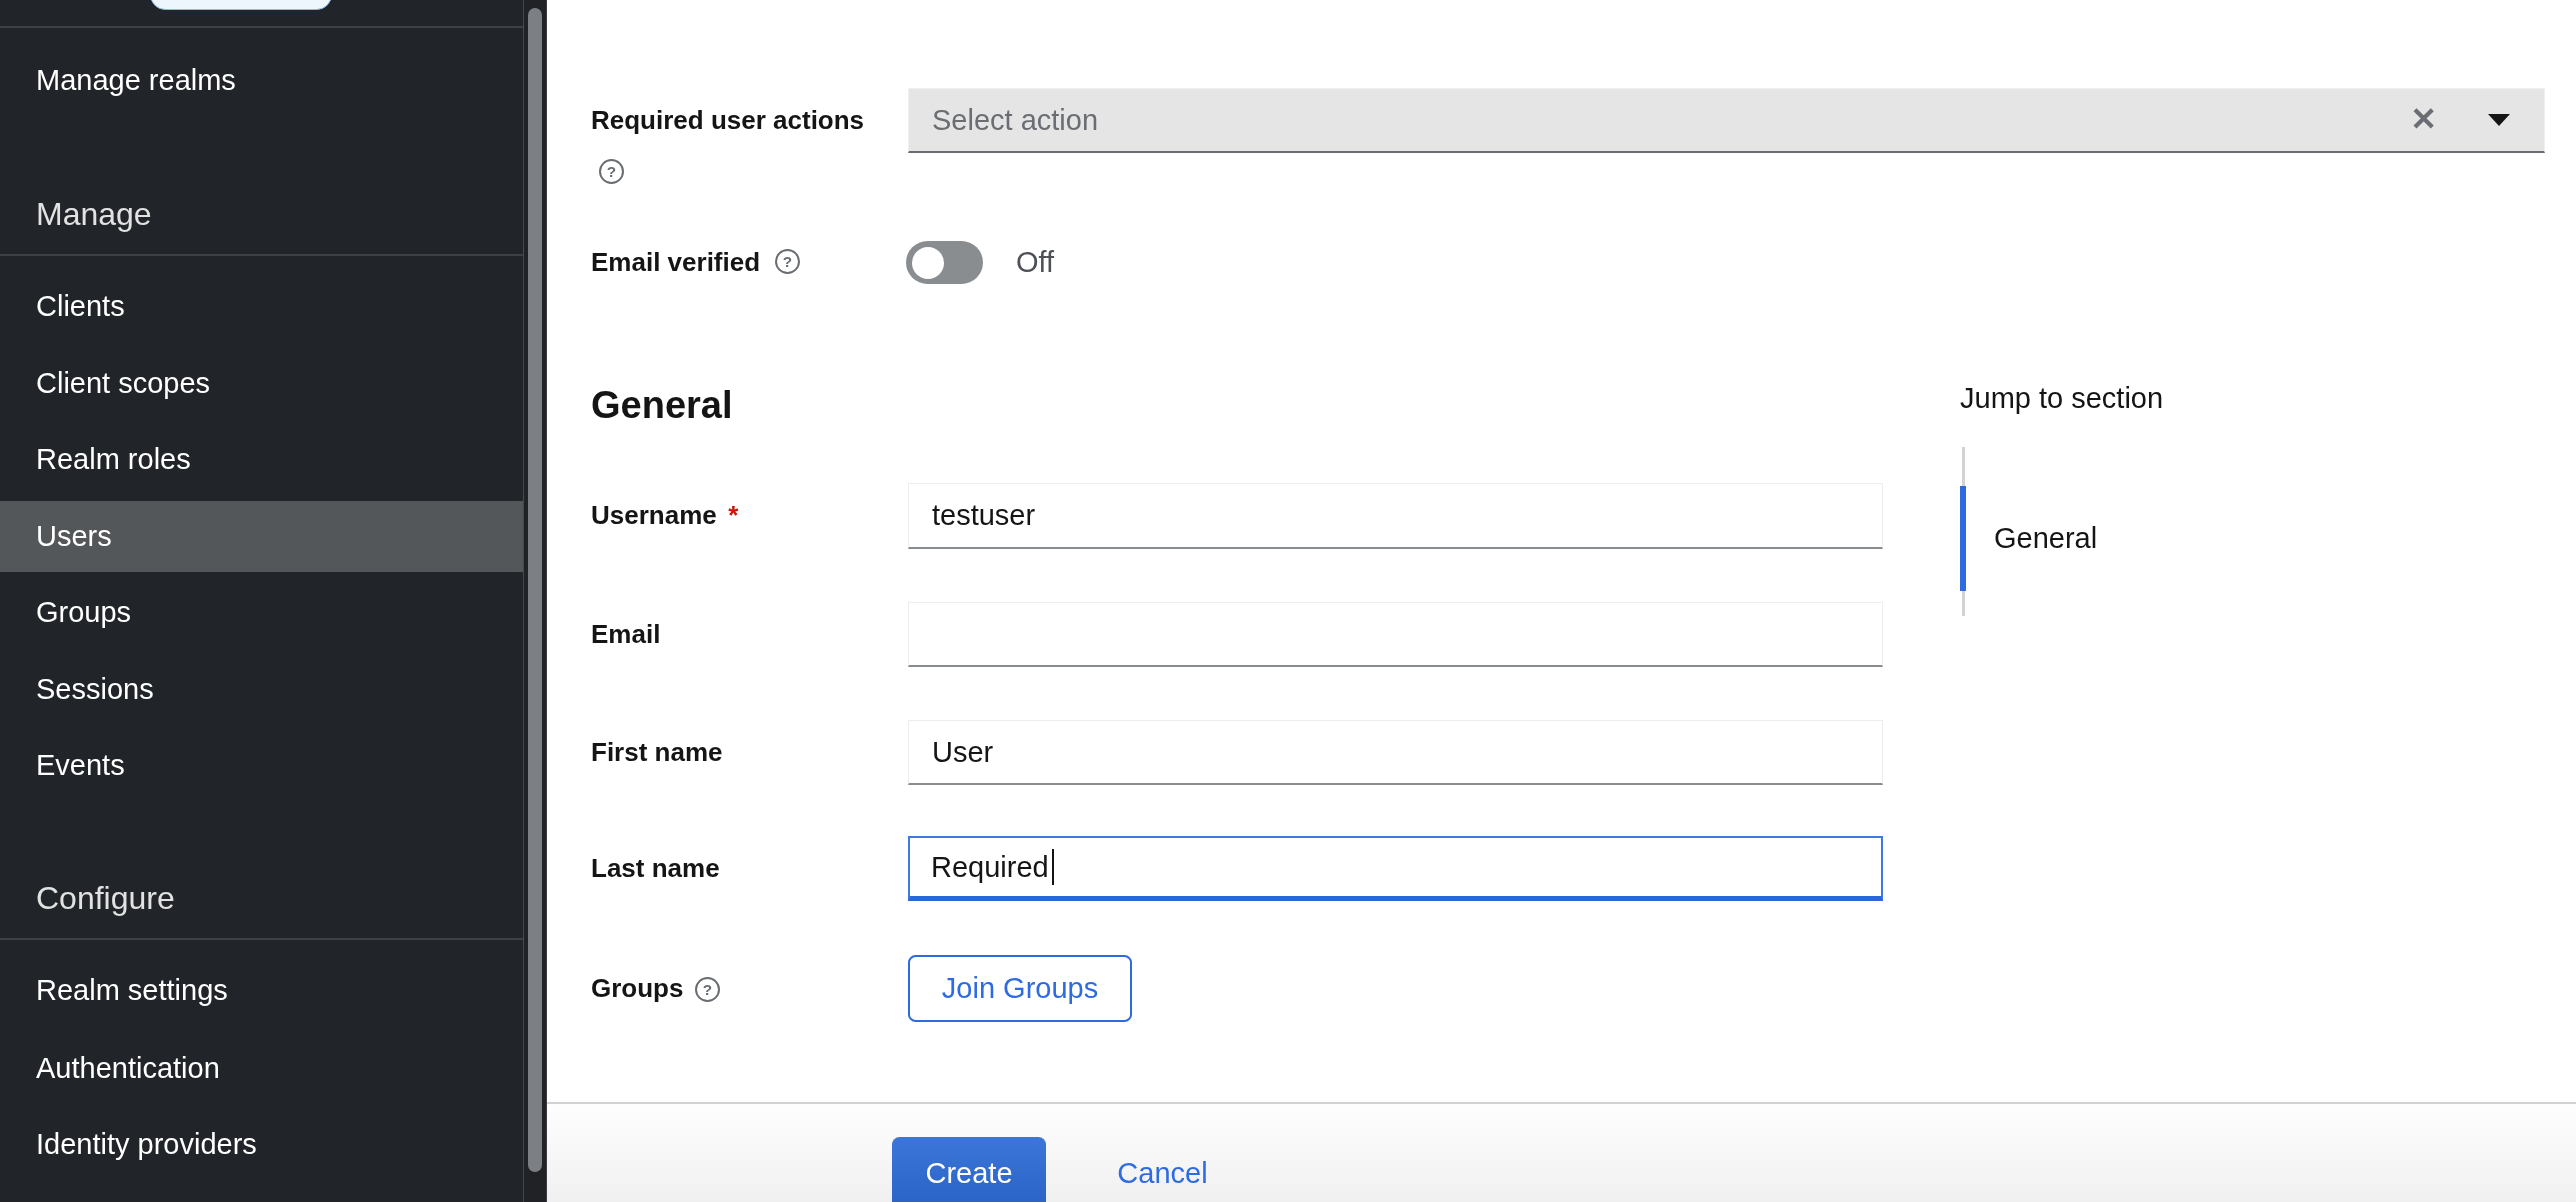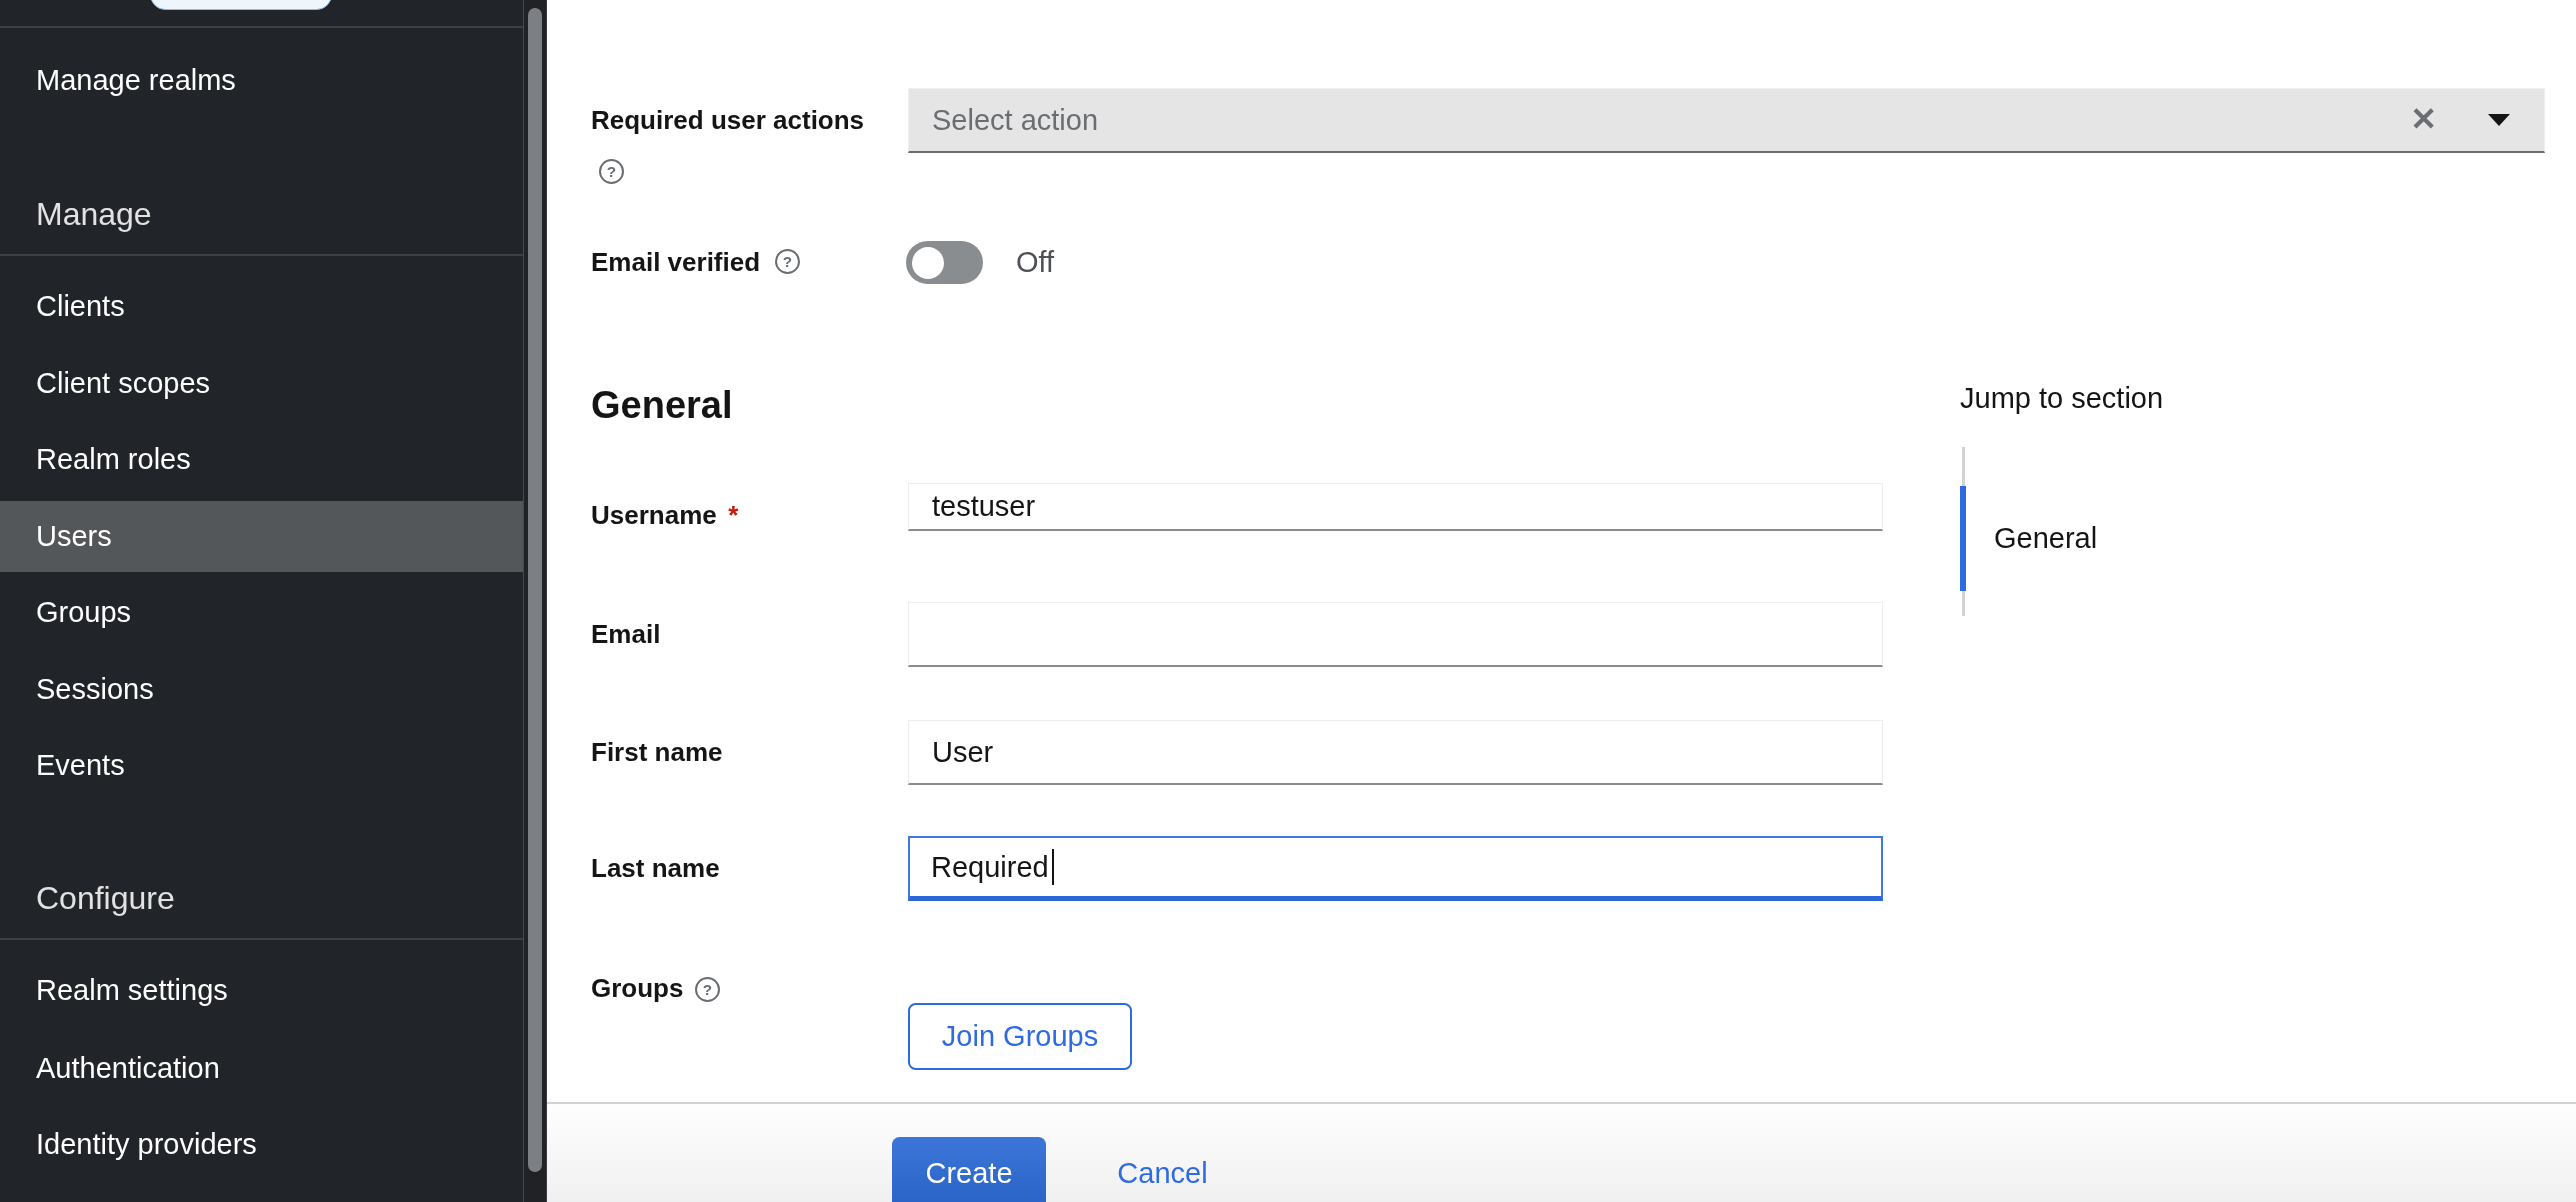--- a/index.html
+++ b/index.html
@@ -38,21 +38,21 @@
   .input-focused{box-sizing:border-box;background:#fff;border:2.9px solid #3d7ae5;border-bottom:5.7px solid #2c66da;
                  font-size:29px;color:#151515;display:flex;align-items:center;padding:0 21px;}
   .caret-bar{display:inline-block;width:2.9px;height:36px;background:#151515;margin-left:2.9px;}
   .toggle{width:77px;height:43px;border-radius:22px;background:#8a8d90;position:relative;cursor:pointer;}
   .toggle .knob{position:absolute;left:5.7px;top:5.7px;width:32px;height:32px;border-radius:50%;background:#fff;}
   .value-text{color:#4d5156;font-size:29px;}
   .section-heading{color:#151515;font-size:38px;font-weight:600;}
   .jump-title{color:#151515;font-size:29px;}
   .jump-link{color:#151515;font-size:29px;cursor:pointer;}
   .secondary-btn{box-sizing:border-box;border:2.9px solid #2f6be0;border-radius:7.6px;background:#fff;
-                 color:#2f6be0;font-size:29px;display:flex;align-items:center;justify-content:center;cursor:pointer;margin-top:48px;}
+                 color:#2f6be0;font-size:29px;display:flex;align-items:center;justify-content:center;cursor:pointer;}
   .footer-bar{background:linear-gradient(#fefefe,#f0f0f1);}
   .primary-btn{background:linear-gradient(#3b76d8,#2a62c6);border:none;border-radius:7.6px;color:#fff;
                font-size:29px;display:flex;align-items:center;justify-content:center;cursor:pointer;
                font-family:"Liberation Sans",sans-serif;}
   .link-btn{color:#2f6be0;font-size:29px;cursor:pointer;display:flex;align-items:center;justify-content:center;}
   .clear-x{color:#6a6e73;font-size:32px;font-weight:bold;cursor:pointer;line-height:1;}
   .caret-down{width:0;height:0;border-left:11.5px solid transparent;border-right:11.5px solid transparent;
               border-top:12.4px solid #151515;cursor:pointer;}
 </style>
 </head>
@@ -105,21 +105,21 @@
     <div class="abs toggle" style="left:359px;top:241px">
       <div class="knob"></div>
     </div>
     <div class="abs value-text" style="left:469px;top:241px;height:43px;line-height:43px">Off</div>
 
     <h2 class="abs section-heading" style="left:44px;top:384px;margin:0">General</h2>
 
     <div class="abs" style="left:44px;top:483px;height:65px;line-height:65px">
       <span class="form-label">Username</span><span class="req-star">*</span>
     </div>
-    <input class="abs text-input" style="left: 361px; top: 483px; width: 975px; height: 48px;" value="testuser">
+    <input class="abs text-input" style="left: 361px; top: 483px; width: 975px; height: 66px;" value="testuser">
 
     <div class="abs form-label" style="left:44px;top:602px;height:65px;line-height:65px">Email</div>
     <input class="abs text-input" style="left: 361px; top: 602px; width: 975px; height: 65px;" value="">
 
     <div class="abs form-label" style="left:44px;top:720px;height:65px;line-height:65px">First name</div>
     <input class="abs text-input" style="left: 361px; top: 720px; width: 975px; height: 65px;" value="User">
 
     <div class="abs form-label" style="left:44px;top:836px;height:65px;line-height:65px">Last name</div>
     <div class="abs input-focused" style="left:361px;top:836px;width:975px;height:65px">
       <span>Required</span>

